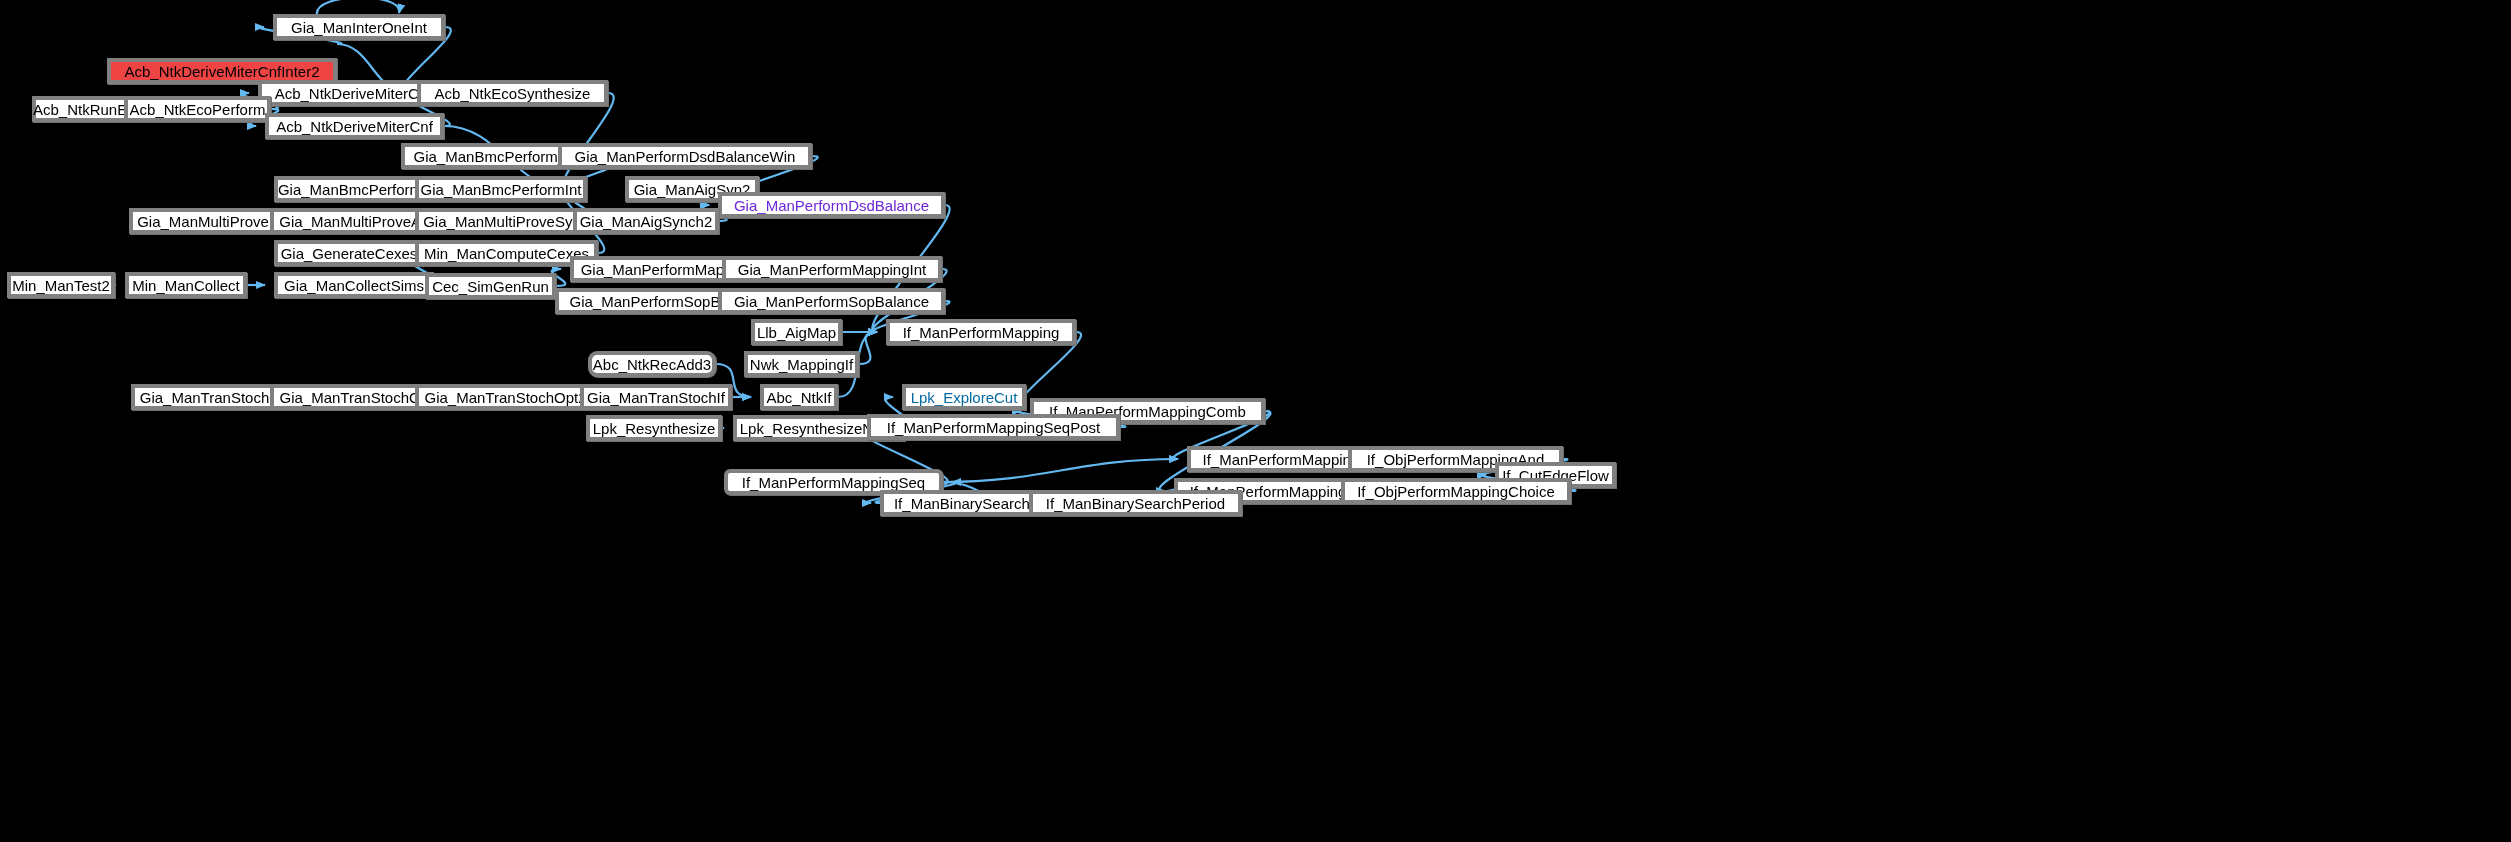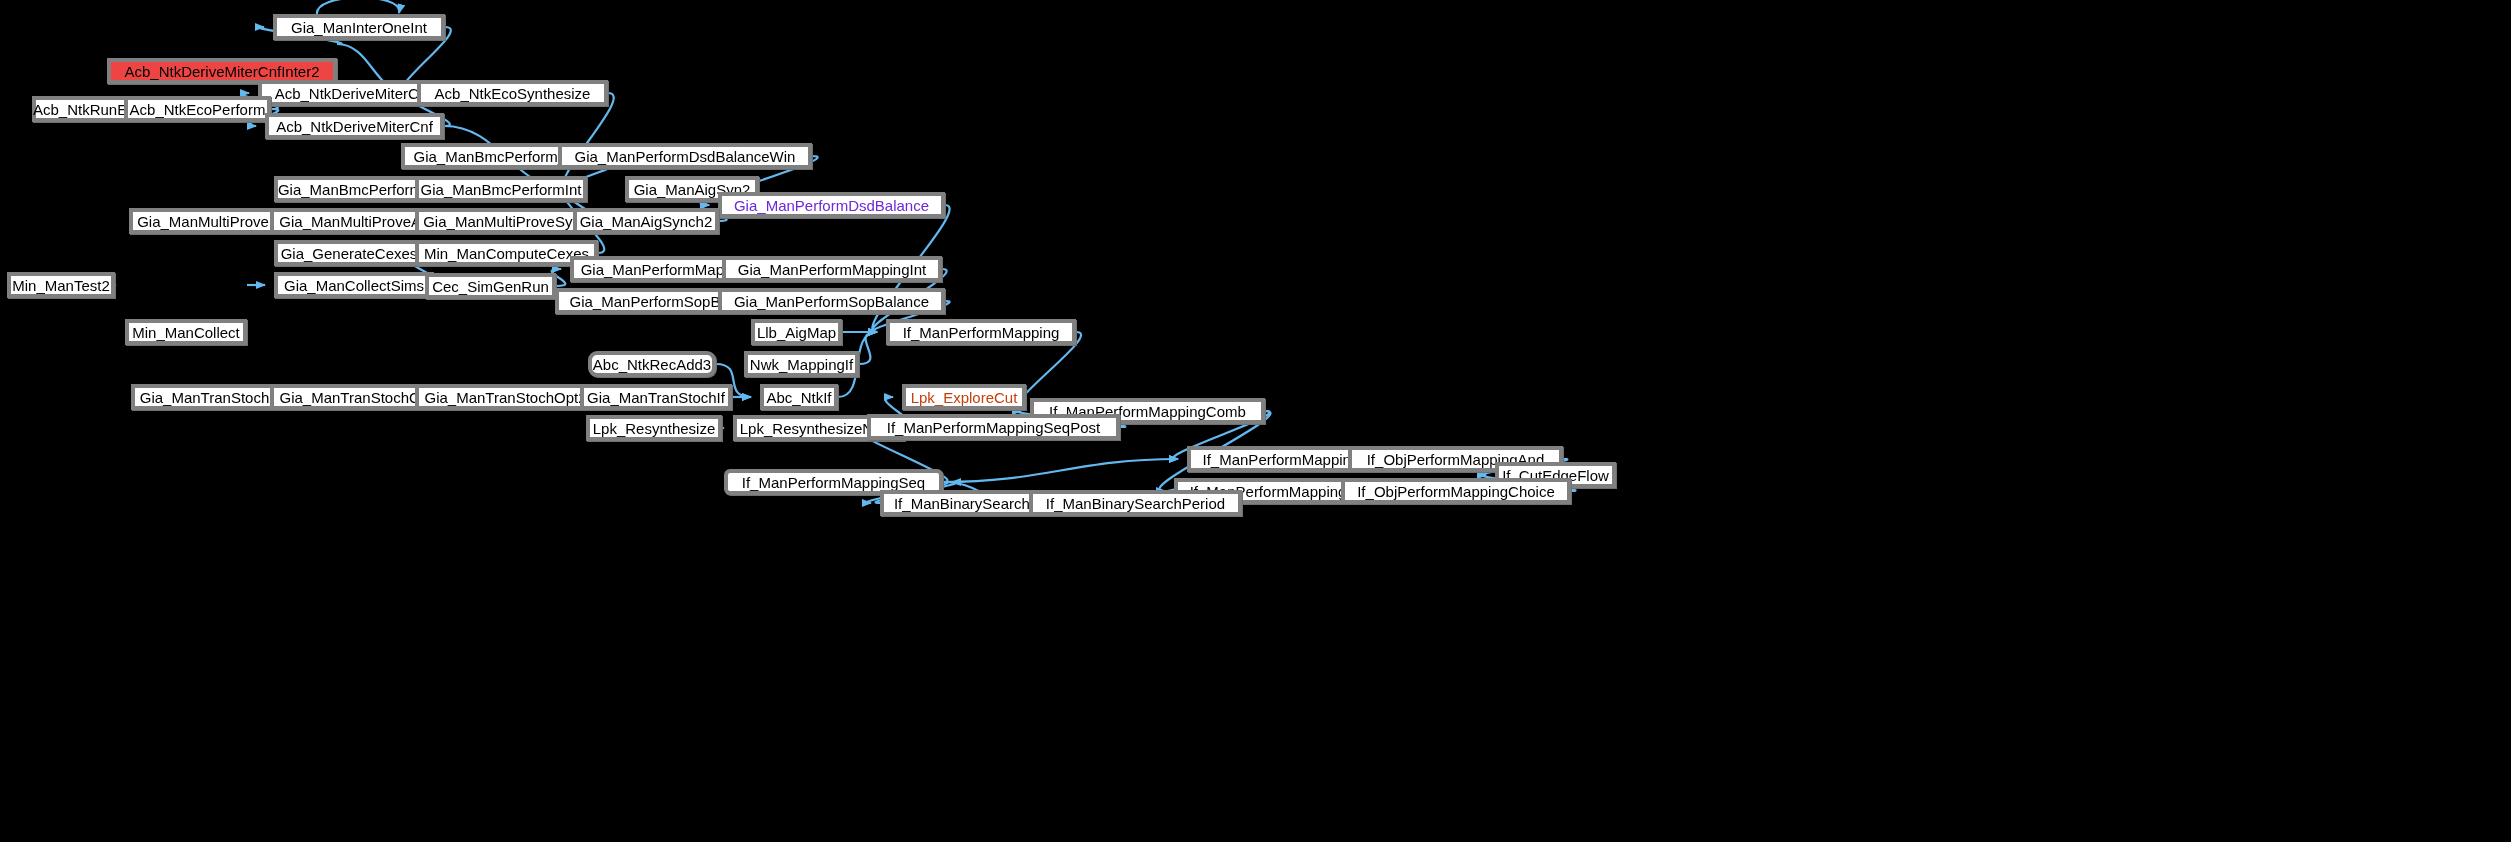--- a/index.html
+++ b/index.html
@@ -112,37 +112,37 @@
     <div class="node" style="left: 415px; top: 176px; width: 172px; background: rgb(255, 255, 255); border-color: rgb(128, 128, 128); color: rgb(0, 0, 0);">Gia_ManBmcPerformInt</div>
     <div class="node" style="left: 578px; top: 176px; width: 134px; background: rgb(255, 255, 255); border-color: rgb(128, 128, 128); color: rgb(0, 0, 0); margin-left: 47px;">Gia_ManAigSyn2</div>
     <div class="node" style="left: 718px; top: 192px; width: 227px; background: rgb(255, 255, 255); border-color: rgb(128, 128, 128); color: #6d28d9;">Gia_ManPerformDsdBalance</div>
     <div class="node" style="left: 129px; top: 208px; width: 148px; background: rgb(255, 255, 255); border-color: rgb(128, 128, 128); color: rgb(0, 0, 0);">Gia_ManMultiProve</div>
     <div class="node" style="left: 270px; top: 208px; width: 172px; background: rgb(255, 255, 255); border-color: rgb(128, 128, 128); color: rgb(0, 0, 0);">Gia_ManMultiProveAig</div>
     <div class="node" style="left: 415px; top: 208px; width: 174px; background: rgb(255, 255, 255); border-color: rgb(128, 128, 128); color: rgb(0, 0, 0);">Gia_ManMultiProveSyn</div>
     <div class="node" style="left: 573px; top: 208px; width: 146px; background: rgb(255, 255, 255); border-color: rgb(128, 128, 128); color: rgb(0, 0, 0);">Gia_ManAigSynch2</div>
     <div class="node" style="left: 274px; top: 240px; width: 150px; background: rgb(255, 255, 255); border-color: rgb(128, 128, 128); color: rgb(0, 0, 0);">Gia_GenerateCexes</div>
     <div class="node" style="left: 415px; top: 240px; width: 183px; background: rgb(255, 255, 255); border-color: rgb(128, 128, 128); color: rgb(0, 0, 0);">Min_ManComputeCexes</div>
     <div class="node" style="left: 7px; top: 272px; width: 108px; background: rgb(255, 255, 255); border-color: rgb(128, 128, 128); color: rgb(0, 0, 0);">Min_ManTest2</div>
-    <div class="node" style="left: 125px; top: 272px; width: 122px; background: rgb(255, 255, 255); border-color: rgb(128, 128, 128); color: rgb(0, 0, 0); margin-top: 47px;">Min_ManCollect</div>
+    <div class="node" style="left: 125px; top: 272px; width: 122px; background: rgb(255, 255, 255); border-color: rgb(128, 128, 128); color: rgb(0, 0, 0);">Min_ManCollect</div>
     <div class="node" style="left: 274px; top: 272px; width: 160px; background: rgb(255, 255, 255); border-color: rgb(128, 128, 128); color: rgb(0, 0, 0);">Gia_ManCollectSims</div>
     <div class="node" style="left: 425px; top: 273px; width: 131px; background: rgb(255, 255, 255); border-color: rgb(128, 128, 128); color: rgb(0, 0, 0);">Cec_SimGenRun</div>
     <div class="node" style="left: 570px; top: 256px; width: 193px; background: rgb(255, 255, 255); border-color: rgb(128, 128, 128); color: rgb(0, 0, 0);">Gia_ManPerformMapping</div>
     <div class="node" style="left: 722px; top: 256px; width: 220px; background: rgb(255, 255, 255); border-color: rgb(128, 128, 128); color: rgb(0, 0, 0);">Gia_ManPerformMappingInt</div>
     <div class="node" style="left: 555px; top: 288px; width: 250px; background: rgb(255, 255, 255); border-color: rgb(128, 128, 128); color: rgb(0, 0, 0);">Gia_ManPerformSopBalanceWin</div>
     <div class="node" style="left: 718px; top: 288px; width: 227px; background: rgb(255, 255, 255); border-color: rgb(128, 128, 128); color: rgb(0, 0, 0);">Gia_ManPerformSopBalance</div>
     <div class="node" style="left: 751px; top: 319px; width: 91px; background: rgb(255, 255, 255); border-color: rgb(128, 128, 128); color: rgb(0, 0, 0);">Llb_AigMap</div>
     <div class="node" style="left: 886px; top: 319px; width: 190px; background: rgb(255, 255, 255); border-color: rgb(128, 128, 128); color: rgb(0, 0, 0);">If_ManPerformMapping</div>
     <div class="node" style="left: 588px; top: 351px; width: 128px; background: rgb(255, 255, 255); border-color: rgb(128, 128, 128); color: rgb(0, 0, 0); border-radius: 9px;">Abc_NtkRecAdd3</div>
     <div class="node" style="left: 744px; top: 351px; width: 115px; background: rgb(255, 255, 255); border-color: rgb(128, 128, 128); color: rgb(0, 0, 0);">Nwk_MappingIf</div>
     <div class="node" style="left: 131px; top: 384px; width: 147px; background: rgb(255, 255, 255); border-color: rgb(128, 128, 128); color: rgb(0, 0, 0);">Gia_ManTranStoch</div>
     <div class="node" style="left: 270px; top: 384px; width: 181px; background: rgb(255, 255, 255); border-color: rgb(128, 128, 128); color: rgb(0, 0, 0);">Gia_ManTranStochOpt3</div>
     <div class="node" style="left: 415px; top: 384px; width: 181px; background: rgb(255, 255, 255); border-color: rgb(128, 128, 128); color: rgb(0, 0, 0);">Gia_ManTranStochOpt2</div>
     <div class="node" style="left: 580px; top: 384px; width: 152px; background: rgb(255, 255, 255); border-color: rgb(128, 128, 128); color: rgb(0, 0, 0);">Gia_ManTranStochIf</div>
     <div class="node" style="left: 760px; top: 384px; width: 78px; background: rgb(255, 255, 255); border-color: rgb(128, 128, 128); color: rgb(0, 0, 0);">Abc_NtkIf</div>
-    <div class="node" style="left: 902px; top: 384px; width: 124px; background: rgb(255, 255, 255); border-color: rgb(128, 128, 128); color: #c2410c;">Lpk_ExploreCut</div>
+    <div class="node" style="left: 902px; top: 384px; width: 124px; background: rgb(255, 255, 255); border-color: rgb(128, 128, 128); color: #0369a1;">Lpk_ExploreCut</div>
     <div class="node" style="left: 1030px; top: 398px; width: 235px; background: rgb(255, 255, 255); border-color: rgb(128, 128, 128); color: rgb(0, 0, 0);">If_ManPerformMappingComb</div>
     <div class="node" style="left: 586px; top: 415px; width: 136px; background: rgb(255, 255, 255); border-color: rgb(128, 128, 128); color: rgb(0, 0, 0);">Lpk_Resynthesize</div>
     <div class="node" style="left: 733px; top: 415px; width: 172px; background: rgb(255, 255, 255); border-color: rgb(128, 128, 128); color: rgb(0, 0, 0);">Lpk_ResynthesizeNode</div>
     <div class="node" style="left: 867px; top: 414px; width: 253px; background: rgb(255, 255, 255); border-color: rgb(128, 128, 128); color: rgb(0, 0, 0);">If_ManPerformMappingSeqPost</div>
     <div class="node" style="left: 1187px; top: 446px; width: 232px; background: rgb(255, 255, 255); border-color: rgb(128, 128, 128); color: rgb(0, 0, 0);">If_ManPerformMappingRound</div>
     <div class="node" style="left: 1348px; top: 446px; width: 215px; background: rgb(255, 255, 255); border-color: rgb(128, 128, 128); color: rgb(0, 0, 0);">If_ObjPerformMappingAnd</div>
     <div class="node" style="left: 1495px; top: 462px; width: 121px; background: rgb(255, 255, 255); border-color: rgb(128, 128, 128); color: rgb(0, 0, 0);">If_CutEdgeFlow</div>
     <div class="node" style="left: 724px; top: 469px; width: 219px; background: rgb(255, 255, 255); border-color: rgb(128, 128, 128); color: rgb(0, 0, 0); border-radius: 6px;">If_ManPerformMappingSeq</div>
     <div class="node" style="left: 1174px; top: 478px; width: 259px; background: rgb(255, 255, 255); border-color: rgb(128, 128, 128); color: rgb(0, 0, 0);">If_ManPerformMappingRoundSeq</div>
     <div class="node" style="left: 1341px; top: 478px; width: 230px; background: rgb(255, 255, 255); border-color: rgb(128, 128, 128); color: rgb(0, 0, 0);">If_ObjPerformMappingChoice</div>

